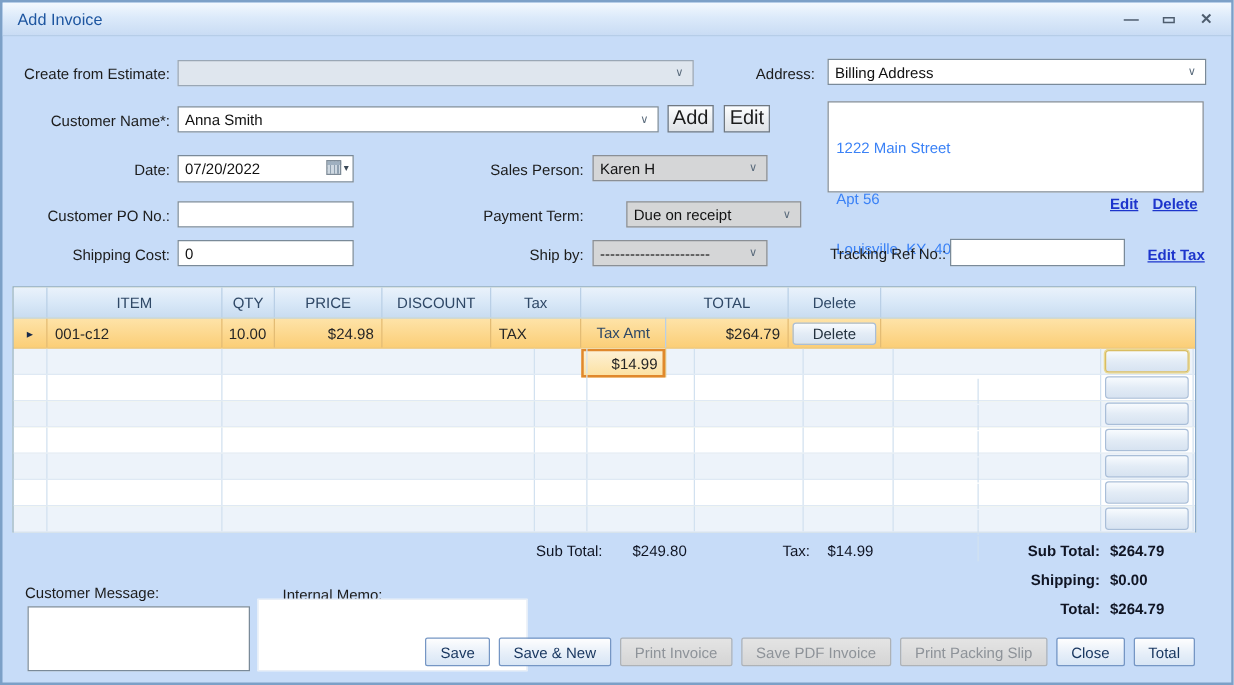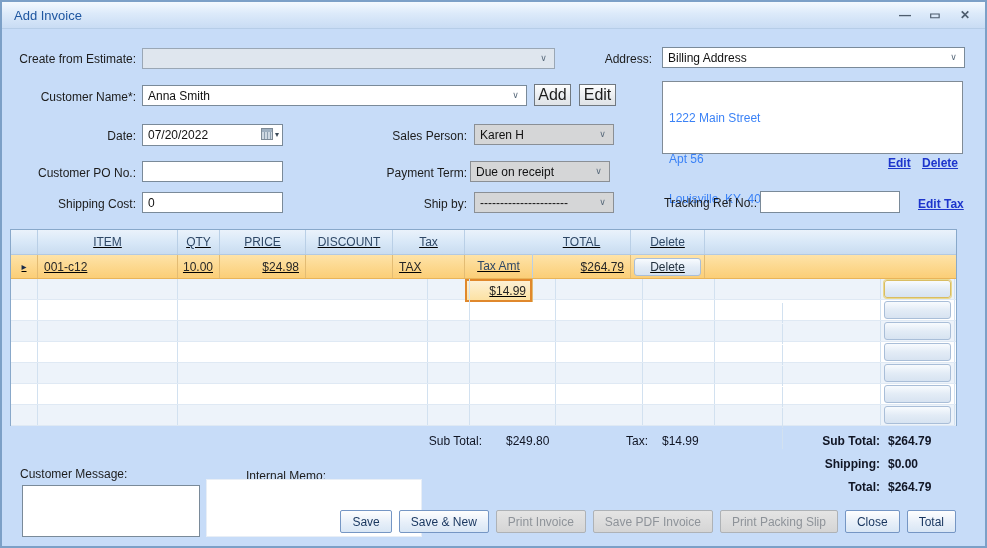--- a/index.html
+++ b/index.html
@@ -41,21 +41,21 @@
           text-decoration:underline; cursor:pointer; white-space:nowrap; }
   .cal-wrap { position:absolute; right:3px; top:3px; display:flex; align-items:center; gap:2px; }
   .cal-icon { width:12px; height:12px; border:1px solid #7d8a96;
       background:
         linear-gradient(#9fb0c0,#9fb0c0) 0 0/12px 3px no-repeat,
         repeating-linear-gradient(90deg,#cfd9e2 0 2px,#8fa0b0 2px 3px),
         repeating-linear-gradient(#cfd9e2 0 2px,#8fa0b0 2px 3px); }
   .cal-arrow { font-size:8px; color:#3c4a58; }
   
   .grid { position:absolute; left:8px; top:227px; width:947px; height:197px;
-          background:#fef9c3; border:1px solid #88a8ca;text-decoration:underline; }
+          background:#fef9c3; border:1px solid #88a8ca; }
   .grow { display:flex; width:100%; }
   .ghead { height:25px; background:linear-gradient(#eaf2fb,#d7e7f7 55%,#c9dcf0);
            border-bottom:1px solid #b2c9e2; }
   .ghead .gc { justify-content:center; color:#2f4866; border-right:1px solid #b9cfe6; }
   .gc { display:flex; align-items:center; font-size:12px; height:100%;
         border-right:1px solid #d2e1f0; padding:0 6px; overflow:hidden; white-space:nowrap; }
   .col-sel{width:27px;} .col-item{width:140px;} .col-desc{width:250px;} .col-qty{width:42px;}
   .col-price{width:86px;} .col-disc{width:87px;} .col-tax{width:72px;} .col-taxamt{width:68px;margin-top:24px;}
   .col-total{width:98px;} .col-del{width:74px; justify-content:center; padding:0 3px;}
   .num { justify-content:flex-end; }
@@ -141,21 +141,21 @@
   <div class="field combo graycombo" style="left:472px;top:122px;width:140px;height:21px">
     <span>Karen H</span>
     <span class="chev">∨</span>
   </div>
 
   <div class="lbl" style="left:8px;top:164px;width:126px">Customer PO No.:</div>
   <div class="field" style="left:140px;top:159px;width:141px;height:21px">
     <span></span>
   </div>
   <div class="lbl" style="left:330px;top:164px;width:135px">Payment Term:</div>
-  <div class="field combo graycombo" style="left:468px;top:159px;width:140px;height:21px">
+  <div class="field combo graycombo" style="left:499px;top:159px;width:140px;height:21px">
     <span>Due on receipt</span>
     <span class="chev">∨</span>
   </div>
 
   <div class="lbl" style="left:8px;top:195px;width:126px">Shipping Cost:</div>
   <div class="field" style="left:140px;top:190px;width:141px;height:21px">
     <span>0</span>
   </div>
   <div class="lbl" style="left:330px;top:195px;width:135px">Ship by:</div>
   <div class="field combo graycombo" style="left:472px;top:190px;width:140px;height:21px">
@@ -304,21 +304,21 @@
 
   <div class="tot bold" style="left:760px;top:432px;width:118px;text-align:right">Sub Total:</div>
   <div class="tot bold" style="left:886px;top:432px">$264.79</div>
   <div class="tot bold" style="left:760px;top:455px;width:118px;text-align:right">Shipping:</div>
   <div class="tot bold" style="left:886px;top:455px">$0.00</div>
   <div class="tot bold" style="left:760px;top:478px;width:118px;text-align:right">Total:</div>
   <div class="tot bold" style="left:886px;top:478px">$264.79</div>
 
   <div class="lbl" style="left:18px;top:465px;text-align:left;width:130px">Customer Message:</div>
   <textarea class="txtarea" style="left: 20px; top: 483px; width: 178px; height: 52px;"></textarea>
-  <div class="lbl" style="left:204px;top:467px;text-align:right;width:120px">Internal Memo:</div>
+  <div class="lbl" style="left:204px;top:467px;text-align:center;width:120px">Internal Memo:</div>
   <textarea class="txtarea memo-plain" style="left: 204px; top: 477px; width: 216px; height: 58px;"></textarea>
 
   <div class="footer">
     <div class="fbtn">Save</div>
     <div class="fbtn">Save &amp; New</div>
     <div class="fbtn disabled">Print Invoice</div>
     <div class="fbtn disabled">Save PDF Invoice</div>
     <div class="fbtn disabled">Print Packing Slip</div>
     <div class="fbtn">Close</div>
     <div class="fbtn">Total</div>

